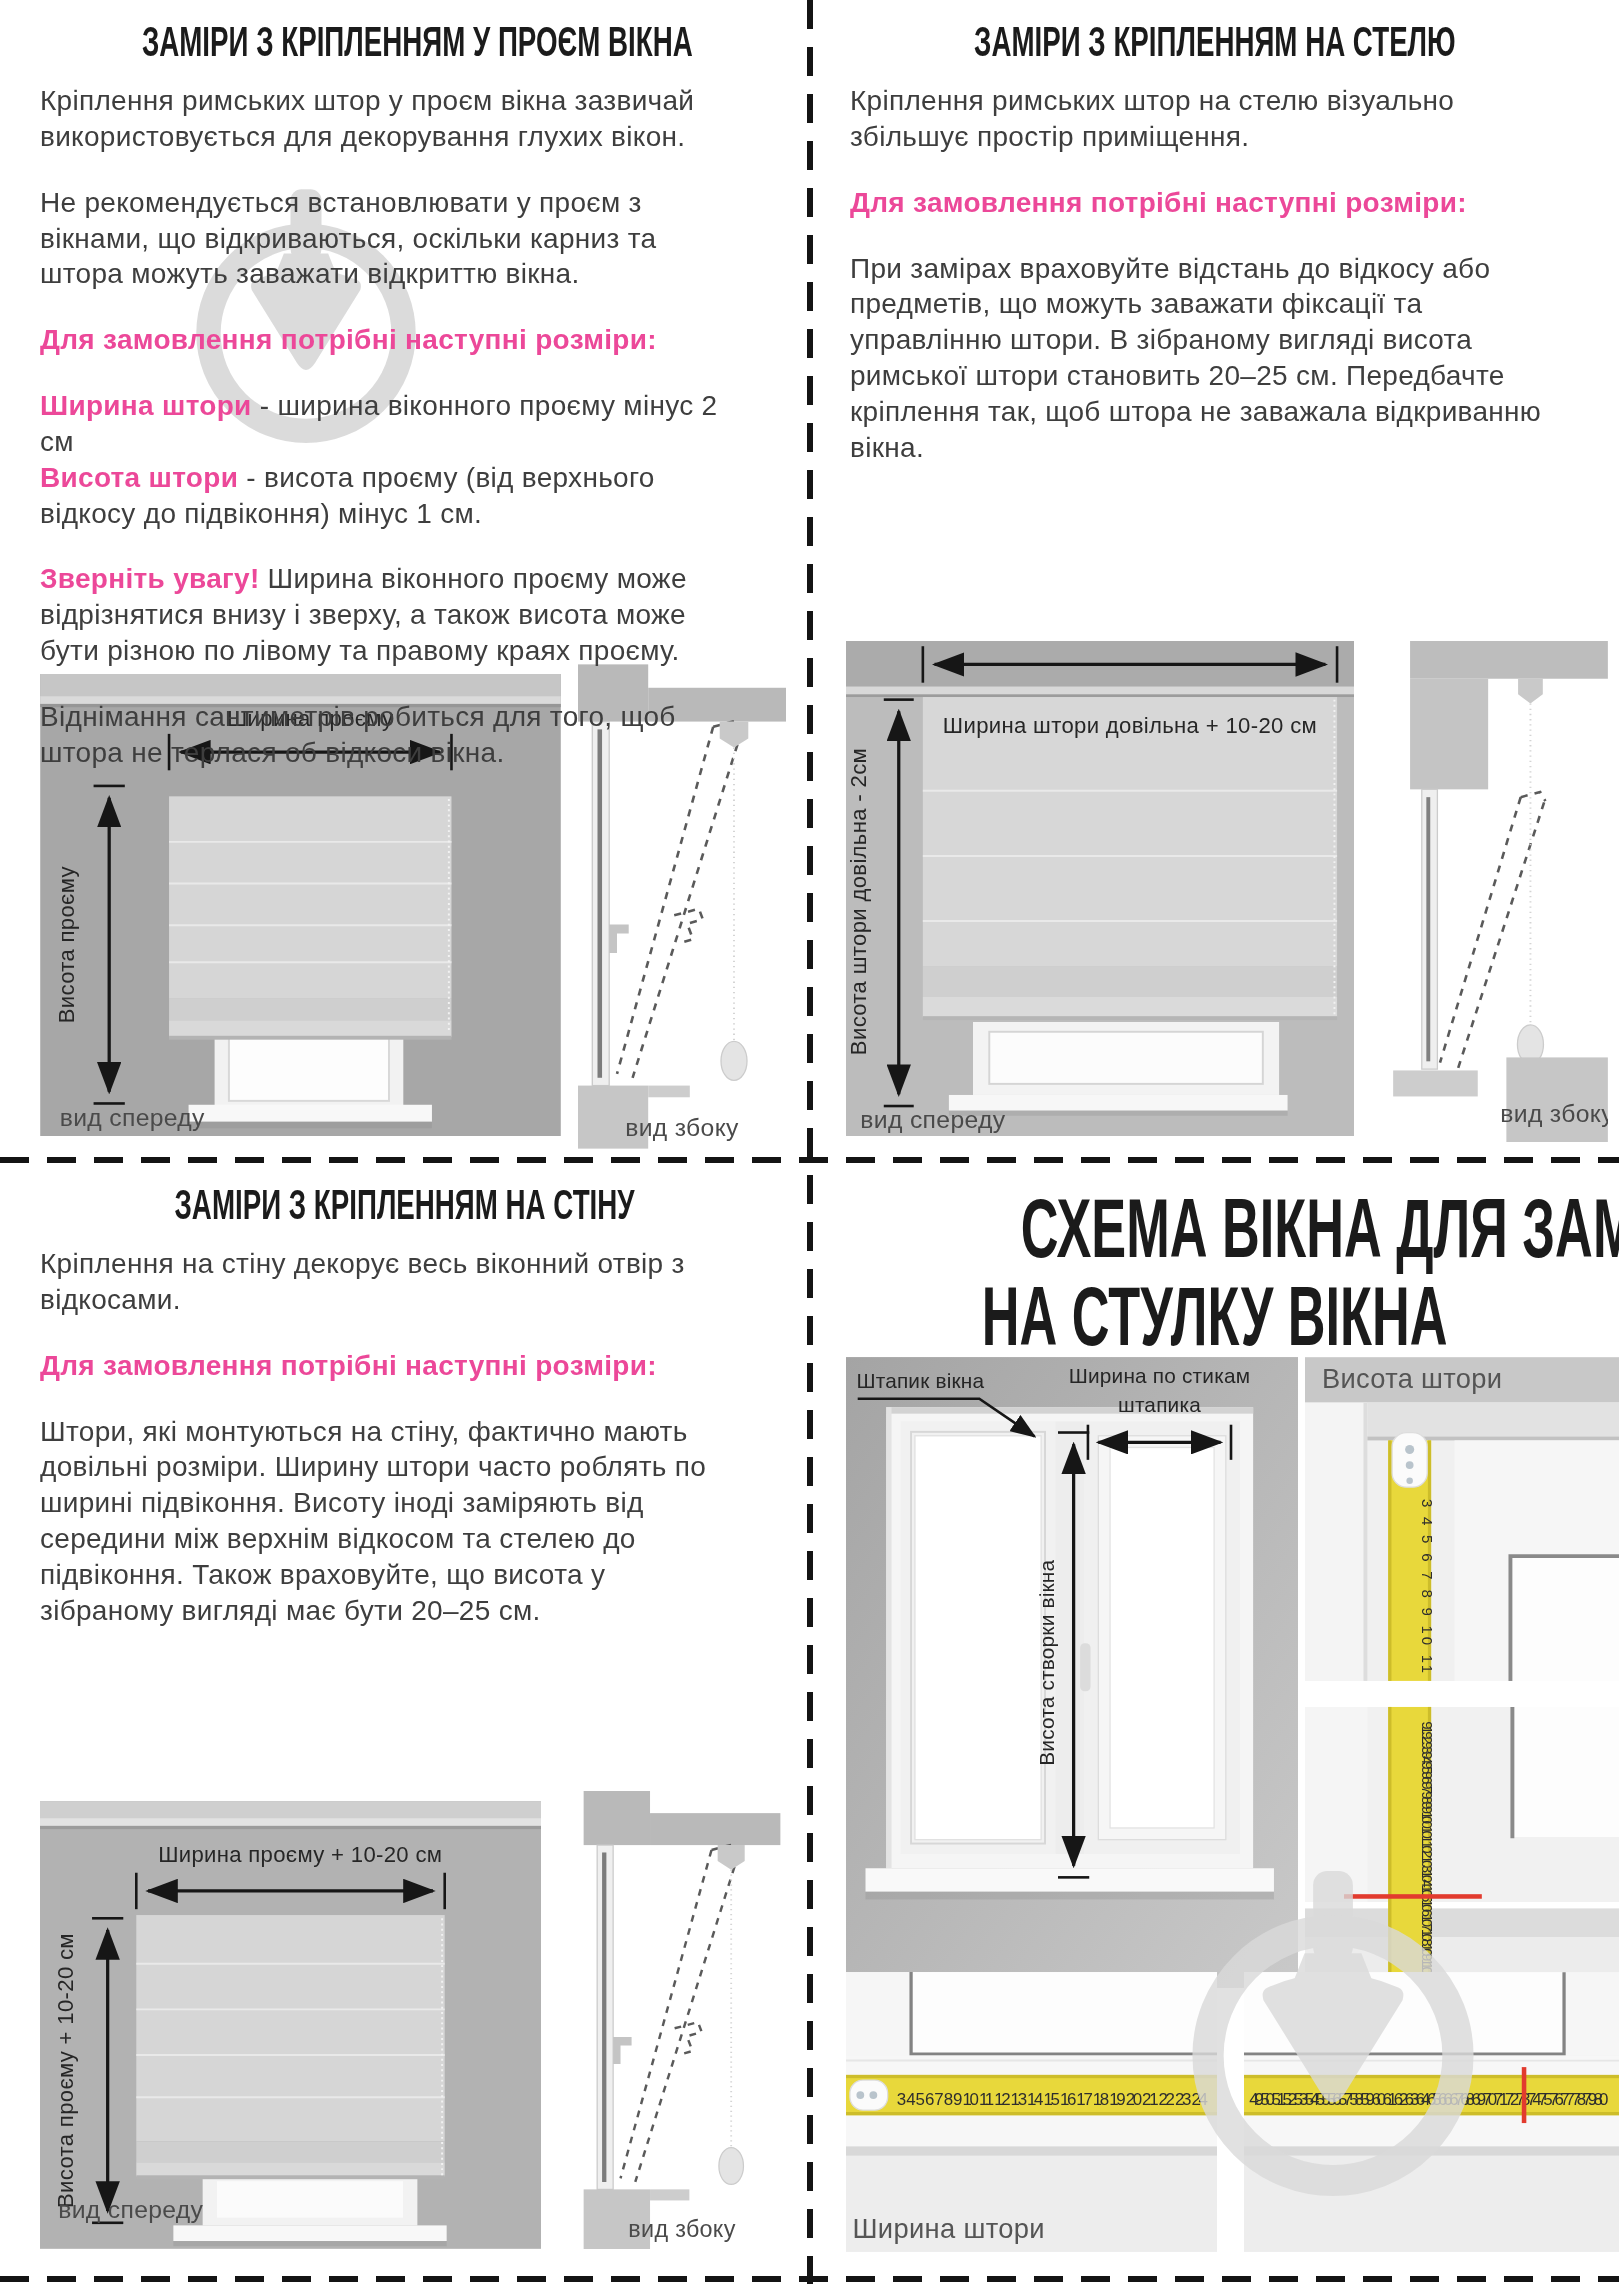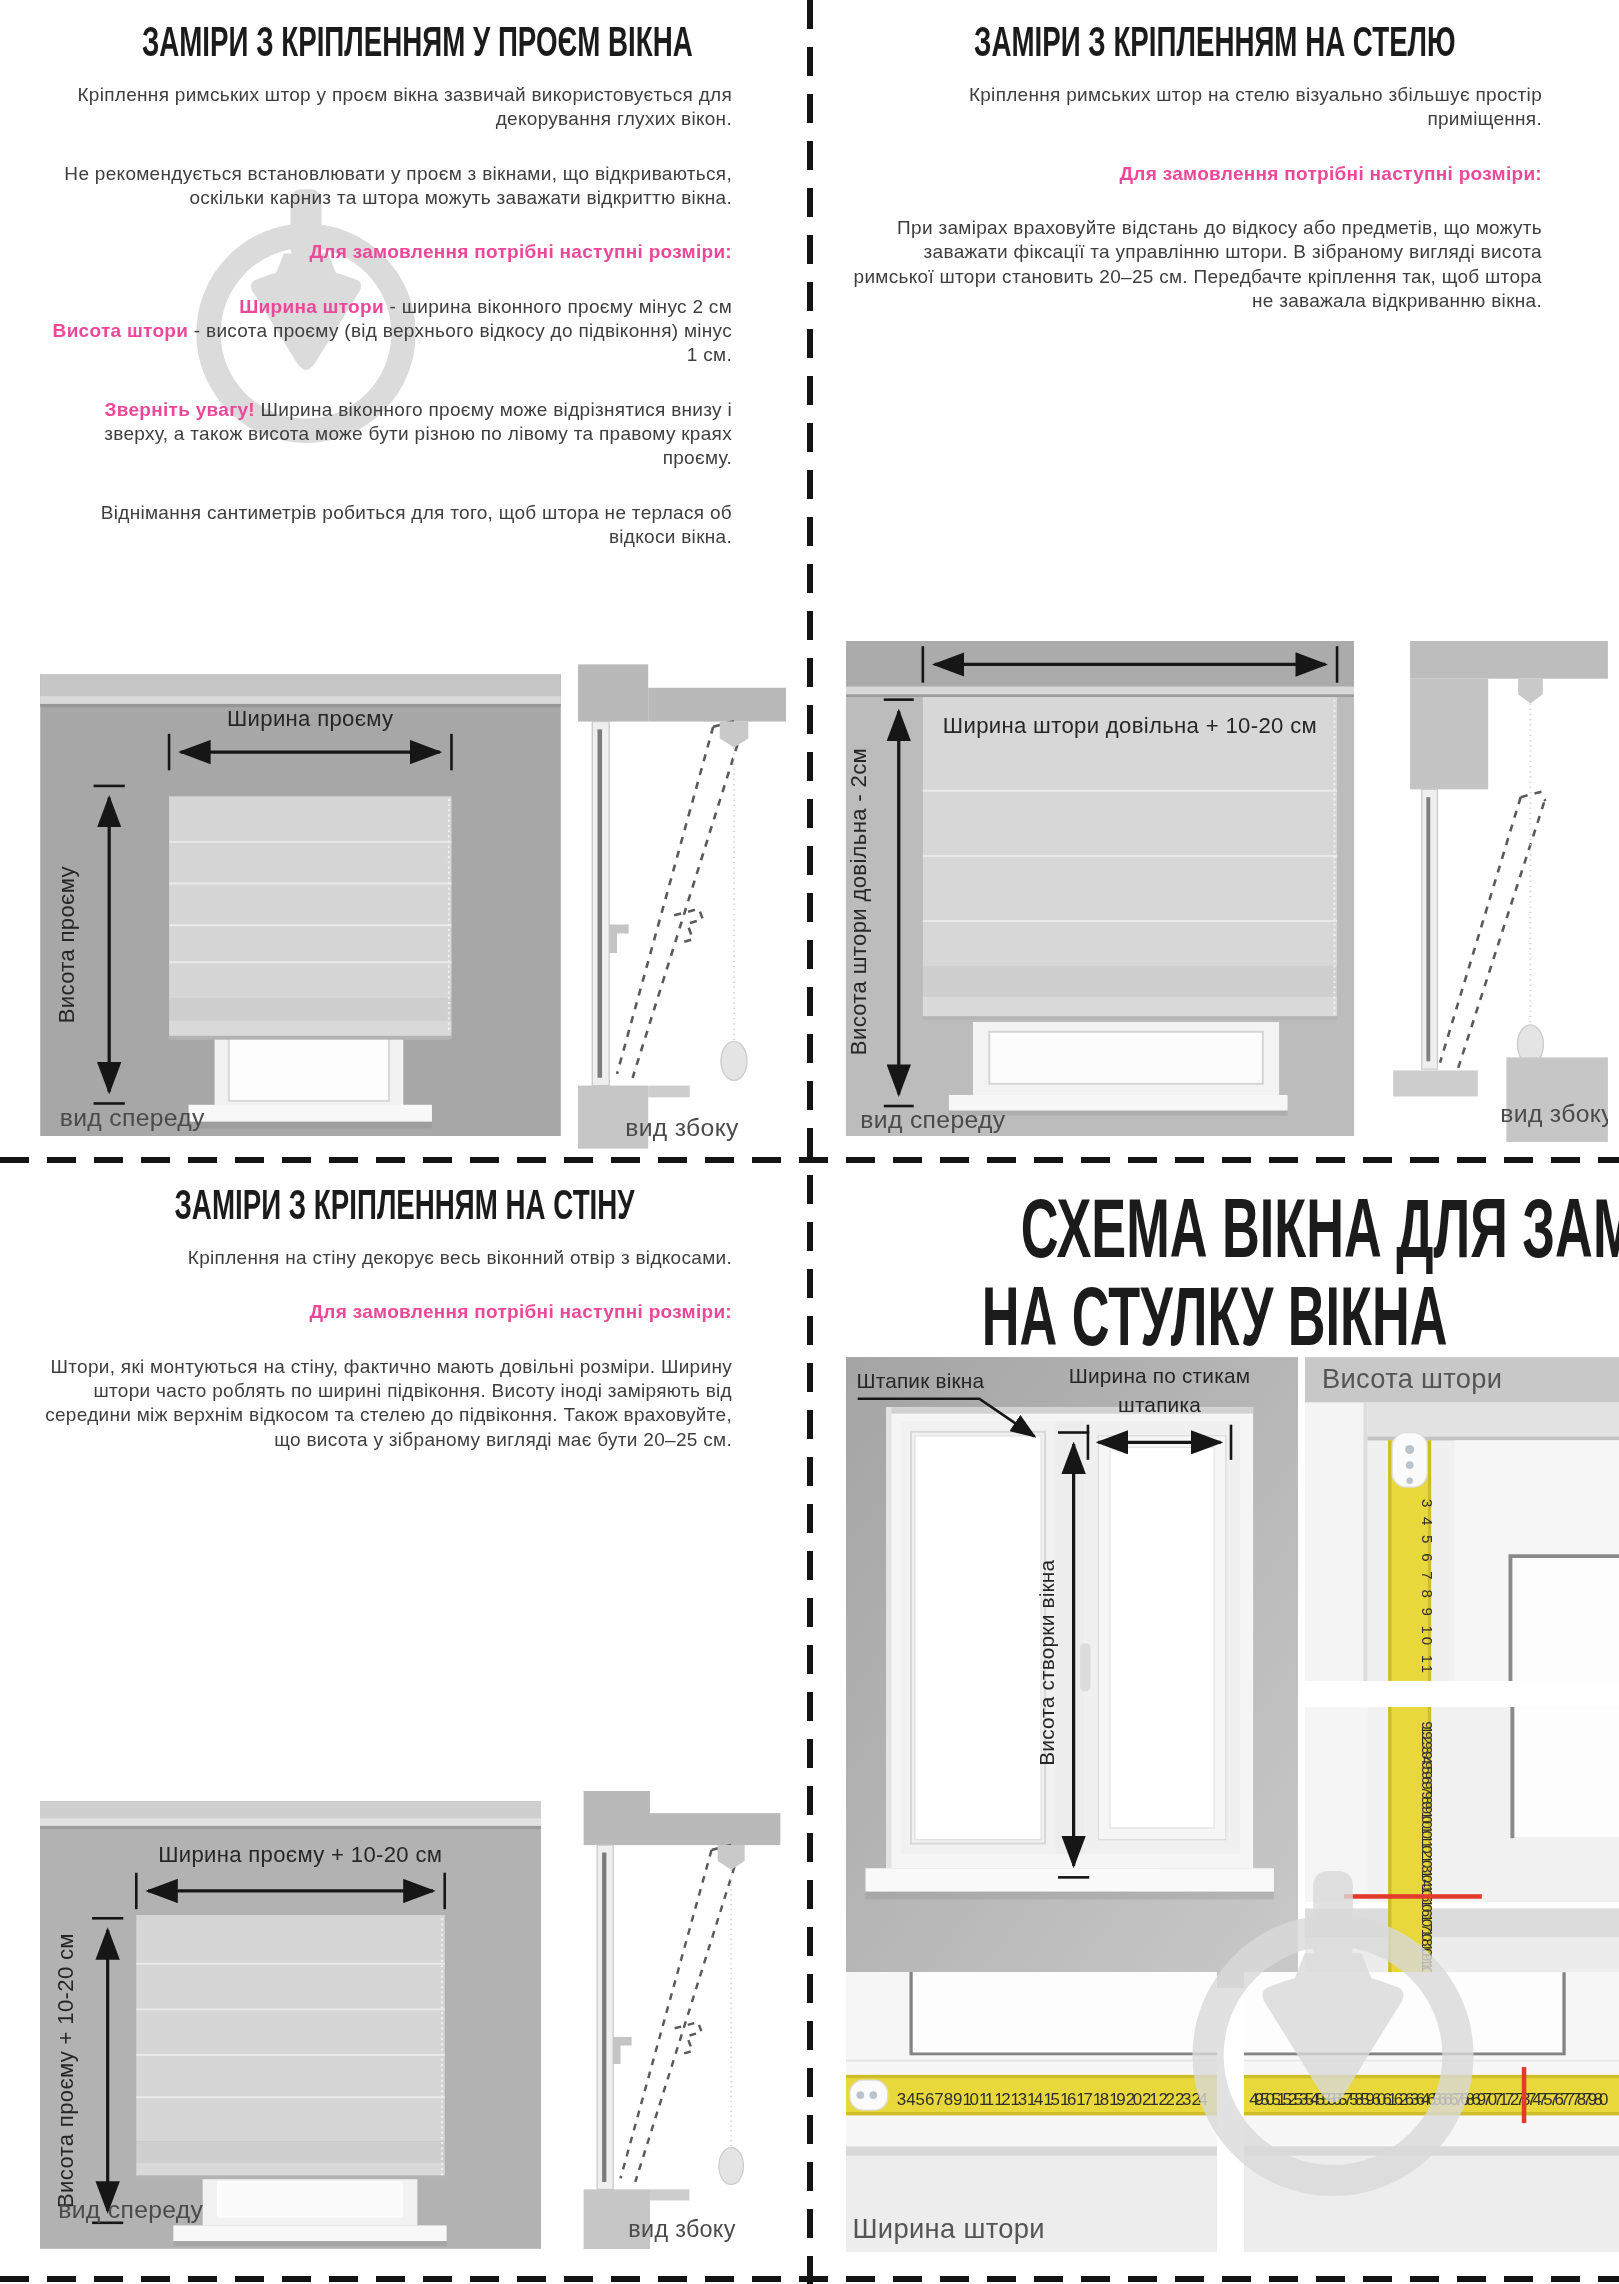--- a/index.html
+++ b/index.html
@@ -19,22 +19,22 @@
   .div-b{left:0;top:2276px;width:1619px;height:5.9px;
          background:repeating-linear-gradient(90deg,#141414 0 29px,transparent 29px 47px);}
 
   .qtitle{margin:19.5px 0 19.5px 0;text-align:center;font-weight:bold;color:#1b1b1b;
           font-size:42px;line-height:1.05;}
   .condense{display:inline-block;transform:scaleX(.66);transform-origin:50% 50%;white-space:nowrap;letter-spacing:0px;}
   .condense-big{display:inline-block;transform:scaleX(.63);transform-origin:50% 50%;white-space:nowrap;}
   .btitle{margin:22px 0 6.5px 0;text-align:center;font-weight:bold;color:#1b1b1b;
           font-size:83px;line-height:1.06;}
 
-  .textcol{position:relative;z-index:2;padding:0 78px 0 40px;font-size:19px;line-height:1.28;
-           letter-spacing:0.3px;color:#3e3e3e;text-align:right;}
+  .textcol{position:relative;z-index:2;padding:0 78px 0 40px;font-size:28px;line-height:1.28;
+           letter-spacing:0.3px;color:#3e3e3e;}
   .textcol p{margin:0 0 30px 0;}
   .textcol .bld{font-weight:bold;color:#ec4899;}
 
   .img{position:absolute;}
   svg{display:block;}
   .dlabel{font-family:"Liberation Sans",sans-serif;font-size:34px;fill:#262626;letter-spacing:.5px;}
   .dlabel-sm{font-family:"Liberation Sans",sans-serif;font-size:32px;fill:#262626;letter-spacing:.3px;}
   .dcaption{font-family:"Liberation Sans",sans-serif;font-size:38px;fill:#4a4a4a;letter-spacing:.5px;}
   .dcaption2{font-family:"Liberation Sans",sans-serif;font-size:42px;fill:#555555;letter-spacing:.5px;}
   .tapeNum{font-family:"Liberation Sans",sans-serif;font-size:26px;fill:#2e2e2e;}

